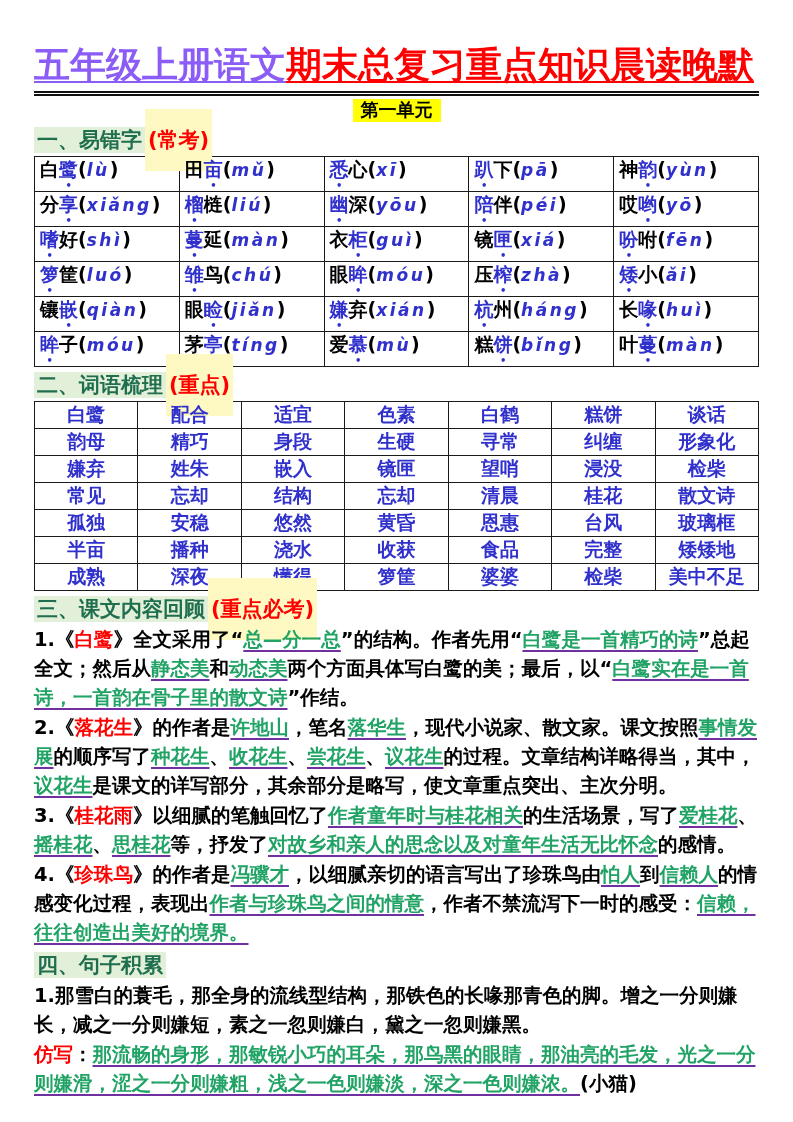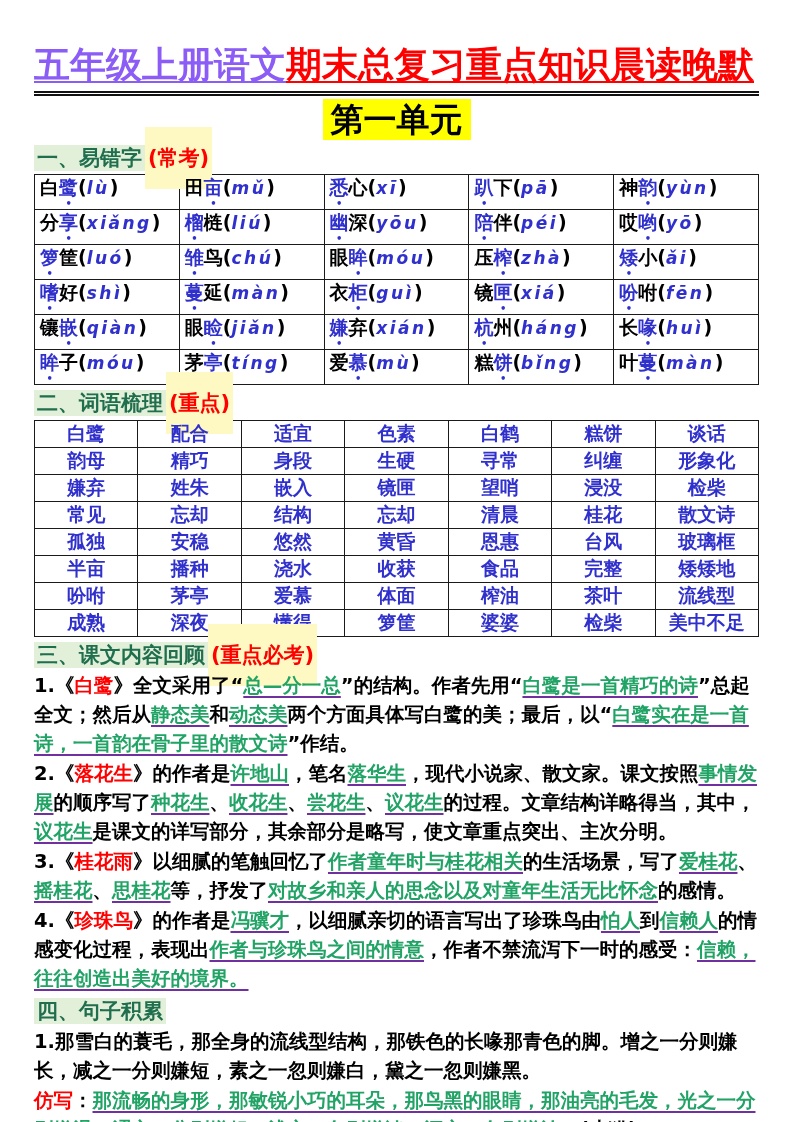--- a/index.html
+++ b/index.html
@@ -6,21 +6,21 @@
   body{width:793px;height:1122px;overflow:hidden;font-family:"DejaVu Sans",sans-serif;}
   .page{width:725px;margin:0 auto;padding-top:42px;}
 
   
   .title{margin:0 0 2px 0;font-size:36px;font-weight:bold;white-space:nowrap;
          border-bottom:5px double #111;padding-bottom:4px;line-height:1.25;}
   .t-black{color:#8b5cf6;text-decoration:underline;text-decoration-thickness:2px;text-underline-offset:4px;}
   .t-red{color:#fe0000;text-decoration:underline;text-decoration-color:#fe0000;text-decoration-thickness:2px;text-underline-offset:4px;}
 
   .unit-wrap{text-align:center;margin:3px 0 4px 0;}
-  .unit{display:inline-block;background:#ffff00;color:#000;font-size:33px;font-weight:bold;padding:0 8px;line-height:1.25;}
+  .unit{display:inline-block;background:#ffff00;color:#000;font-size:18px;font-weight:bold;padding:0 8px;line-height:1.25;}
 
   
   .sec-head{font-size:21px;font-weight:bold;margin:6px 0 3px 0;line-height:1.2;}
   .sh-label{color:#1f6e4e;background:#e2efd9;padding:1px 3px;}
   .sh-tag{color:#fe0000;background:#fef9c3;padding:19px 3px;}
 
   
   table{border-collapse:collapse;width:100%;table-layout:fixed;}
   .t1 td{border:1.5px solid #1a1a1a;height:29px;padding:0 5px;font-size:19px;font-weight:bold;
          white-space:nowrap;overflow:hidden;color:#000;vertical-align:middle;margin-top:48px;}
@@ -66,32 +66,32 @@
           <td><span class="zh">神</span><span class="zh key">韵</span><span class="paren">(</span><span class="py">yùn</span><span class="paren">)</span></td>
         </tr>
         <tr>
           <td><span class="zh">分</span><span class="zh key">享</span><span class="paren">(</span><span class="py">xiǎng</span><span class="paren">)</span></td>
           <td><span class="zh key">榴</span><span class="zh">梿</span><span class="paren">(</span><span class="py">liú</span><span class="paren">)</span></td>
           <td><span class="zh key">幽</span><span class="zh">深</span><span class="paren">(</span><span class="py">yōu</span><span class="paren">)</span></td>
           <td><span class="zh key">陪</span><span class="zh">伴</span><span class="paren">(</span><span class="py">péi</span><span class="paren">)</span></td>
           <td><span class="zh">哎</span><span class="zh key">哟</span><span class="paren">(</span><span class="py">yō</span><span class="paren">)</span></td>
         </tr>
         <tr>
+          <td><span class="zh key">嗜</span><span class="zh">好</span><span class="paren">(</span><span class="py">shì</span><span class="paren">)</span></td>
+          <td><span class="zh key">蔓</span><span class="zh">延</span><span class="paren">(</span><span class="py">màn</span><span class="paren">)</span></td>
+          <td><span class="zh">衣</span><span class="zh key">柜</span><span class="paren">(</span><span class="py">guì</span><span class="paren">)</span></td>
+          <td><span class="zh">镜</span><span class="zh key">匣</span><span class="paren">(</span><span class="py">xiá</span><span class="paren">)</span></td>
+          <td><span class="zh key">吩</span><span class="zh">咐</span><span class="paren">(</span><span class="py">fēn</span><span class="paren">)</span></td>
+        </tr>
+        <tr>
           <td><span class="zh key">箩</span><span class="zh">筐</span><span class="paren">(</span><span class="py">luó</span><span class="paren">)</span></td>
           <td><span class="zh key">雏</span><span class="zh">鸟</span><span class="paren">(</span><span class="py">chú</span><span class="paren">)</span></td>
           <td><span class="zh">眼</span><span class="zh key">眸</span><span class="paren">(</span><span class="py">móu</span><span class="paren">)</span></td>
           <td><span class="zh">压</span><span class="zh key">榨</span><span class="paren">(</span><span class="py">zhà</span><span class="paren">)</span></td>
           <td><span class="zh key">矮</span><span class="zh">小</span><span class="paren">(</span><span class="py">ǎi</span><span class="paren">)</span></td>
-        </tr>
-        <tr>
-          <td><span class="zh key">嗜</span><span class="zh">好</span><span class="paren">(</span><span class="py">shì</span><span class="paren">)</span></td>
-          <td><span class="zh key">蔓</span><span class="zh">延</span><span class="paren">(</span><span class="py">màn</span><span class="paren">)</span></td>
-          <td><span class="zh">衣</span><span class="zh key">柜</span><span class="paren">(</span><span class="py">guì</span><span class="paren">)</span></td>
-          <td><span class="zh">镜</span><span class="zh key">匣</span><span class="paren">(</span><span class="py">xiá</span><span class="paren">)</span></td>
-          <td><span class="zh key">吩</span><span class="zh">咐</span><span class="paren">(</span><span class="py">fēn</span><span class="paren">)</span></td>
         </tr>
         <tr>
           <td><span class="zh">镶</span><span class="zh key">嵌</span><span class="paren">(</span><span class="py">qiàn</span><span class="paren">)</span></td>
           <td><span class="zh">眼</span><span class="zh key">睑</span><span class="paren">(</span><span class="py">jiǎn</span><span class="paren">)</span></td>
           <td><span class="zh key">嫌</span><span class="zh">弃</span><span class="paren">(</span><span class="py">xián</span><span class="paren">)</span></td>
           <td><span class="zh key">杭</span><span class="zh">州</span><span class="paren">(</span><span class="py">háng</span><span class="paren">)</span></td>
           <td><span class="zh">长</span><span class="zh key">喙</span><span class="paren">(</span><span class="py">huì</span><span class="paren">)</span></td>
         </tr>
         <tr>
           <td><span class="zh key">眸</span><span class="zh">子</span><span class="paren">(</span><span class="py">móu</span><span class="paren">)</span></td>
@@ -156,29 +156,20 @@
         <tr>
           <td>半亩</td>
           <td>播种</td>
           <td>浇水</td>
           <td>收获</td>
           <td>食品</td>
           <td>完整</td>
           <td>矮矮地</td>
         </tr>
         <tr>
-          <td>吩咐</td>
-          <td>茅亭</td>
-          <td>爱慕</td>
-          <td>体面</td>
-          <td>榨油</td>
-          <td>茶叶</td>
-          <td>流线型</td>
-        </tr>
-        <tr>
           <td>成熟</td>
           <td>深夜</td>
           <td>懂得</td>
           <td>箩筐</td>
           <td>婆婆</td>
           <td>检柴</td>
           <td>美中不足</td>
         </tr>
       </tbody>
   </table>

